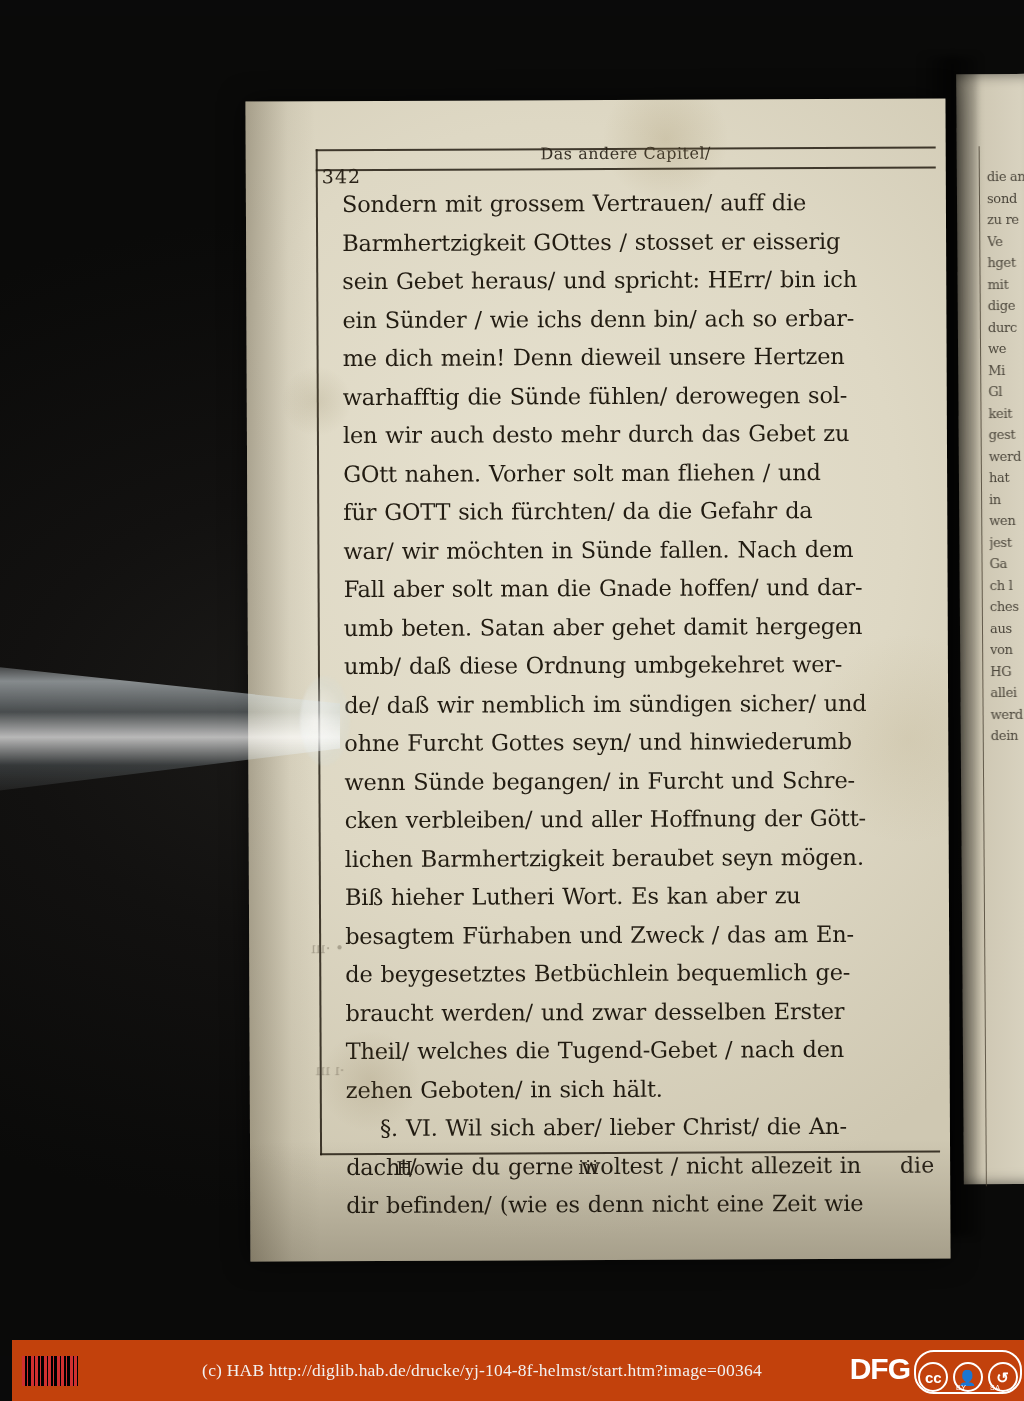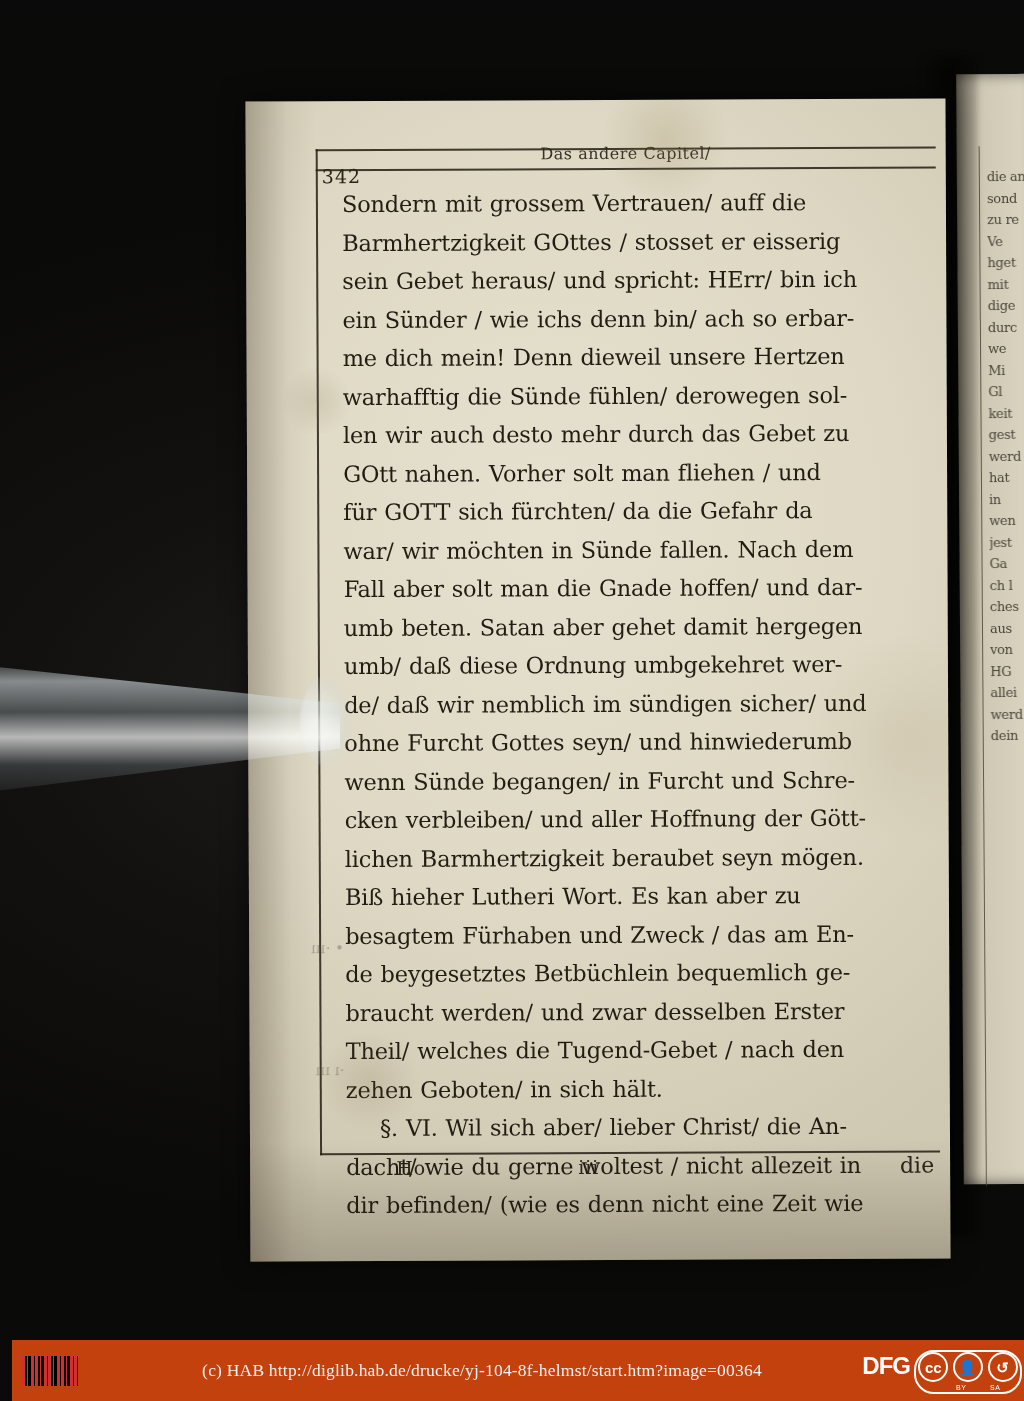--- a/index.html
+++ b/index.html
@@ -219,31 +219,31 @@
     font-size: 17.5px;
     letter-spacing: 0.2px;
     padding-right: 150px;
   }
   .dfg {
     position: absolute;
     right: 126px; top: 12px;
     color: #fff;
     font-family: "Liberation Sans", sans-serif;
     font-weight: bold;
-    font-size: 24px;
+    font-size: 30px;
     letter-spacing: -1px;
   }
   .cc {
     position: absolute;
     right: 14px; top: 10px;
     width: 104px; height: 40px;
     border: 2px solid #fff;
     border-radius: 20px;
     display: flex;
-    align-items: flex-start;
+    align-items: flex-end;
     justify-content: space-around;
     color: #fff;
   }
   .cc .circ {
     width: 26px; height: 26px;
     border: 2px solid #fff;
     border-radius: 50%;
     display: flex; align-items: center; justify-content: center;
     font-family: "Liberation Sans", sans-serif;
     font-size: 15px; font-weight: bold;

